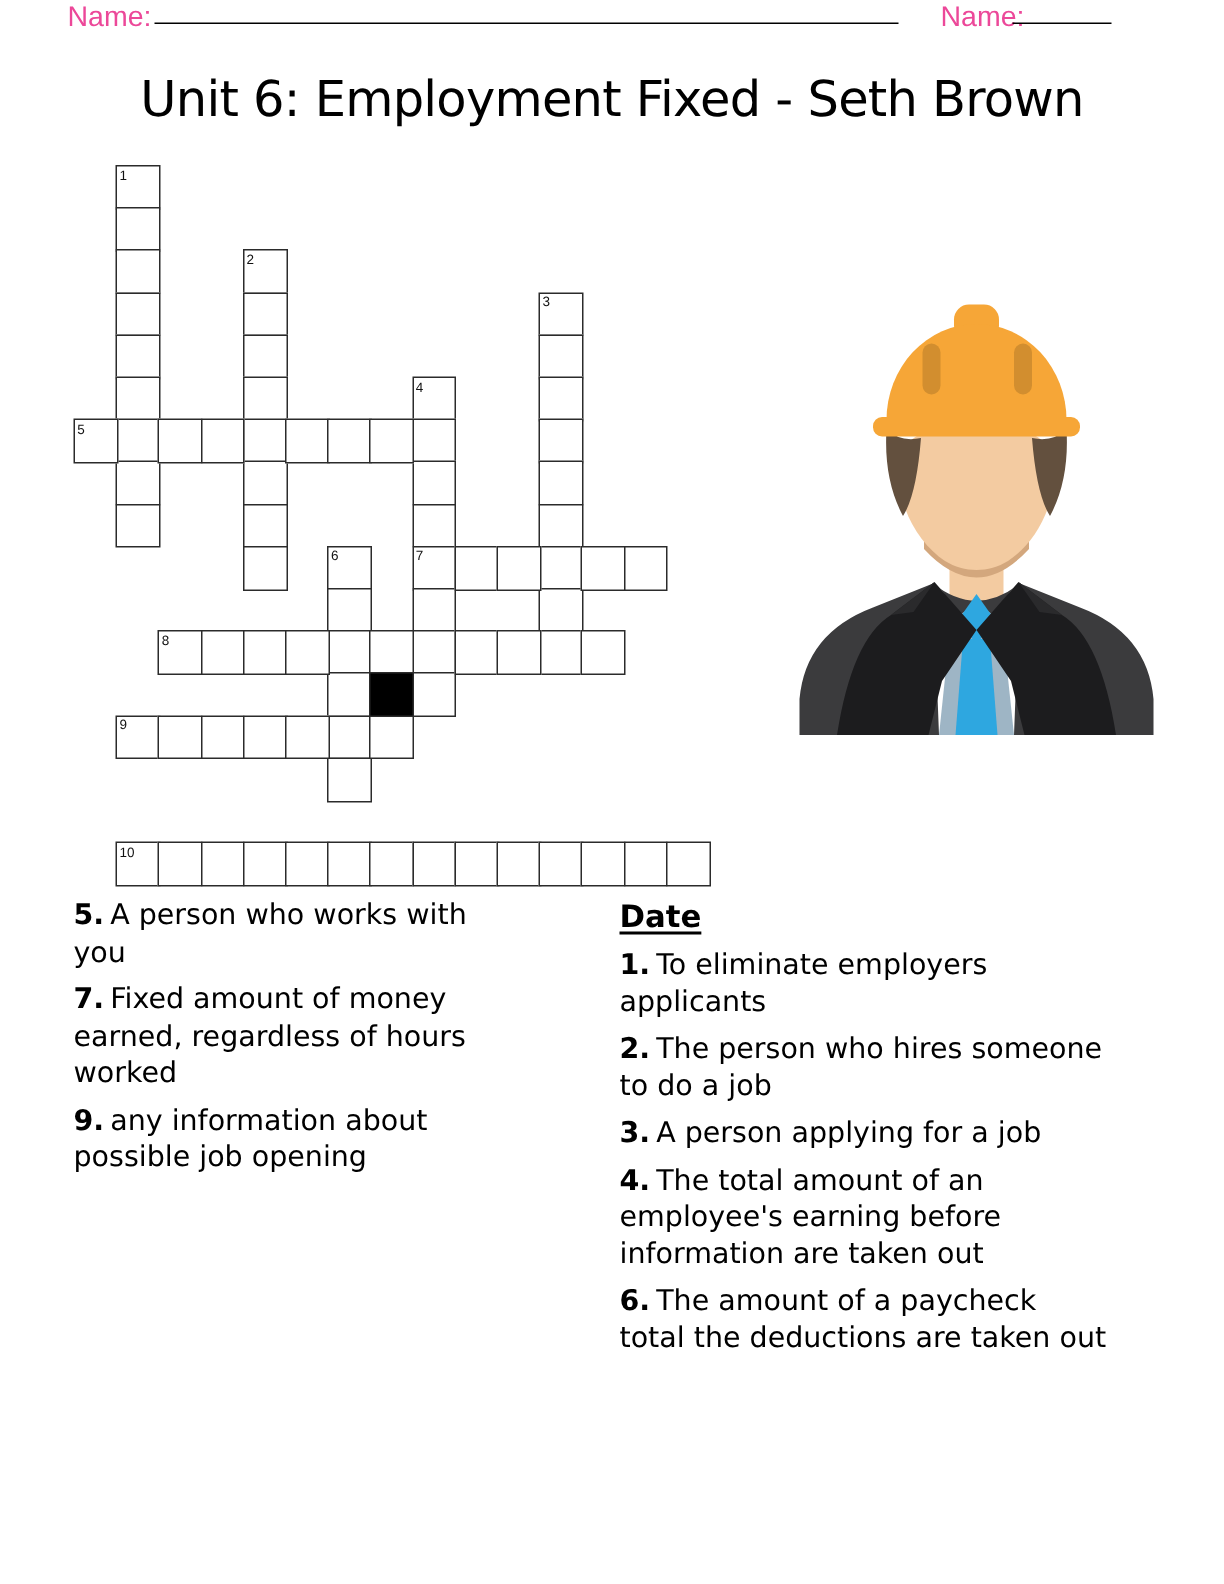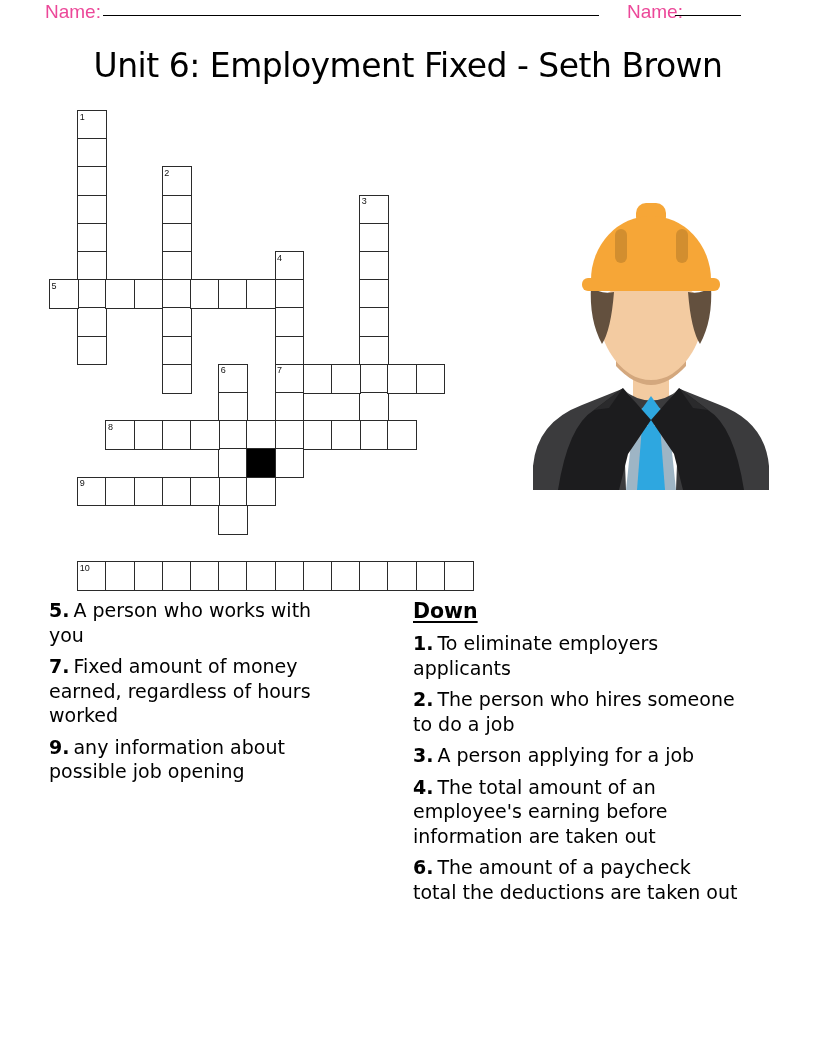--- a/index.html
+++ b/index.html
@@ -216,21 +216,21 @@
     </svg>
   </div>
 
   <div class="clue-col left">
     <p class="clue"><span class="cnum">5.</span><span>A person who works with you</span></p>
     <p class="clue"><span class="cnum">7.</span><span>Fixed amount of money earned, regardless of hours worked</span></p>
     <p class="clue"><span class="cnum">9.</span><span>any information about possible job opening</span></p>
   </div>
 
   <div class="clue-col right">
-    <p class="clue-head">Down</p>
+    <p class="clue-head">Date</p>
     <p class="clue"><span class="cnum">1.</span><span>To eliminate employers applicants</span></p>
     <p class="clue"><span class="cnum">2.</span><span>The person who hires someone to do a job</span></p>
     <p class="clue"><span class="cnum">3.</span><span>A person applying for a job</span></p>
     <p class="clue"><span class="cnum">4.</span><span>The total amount of an employee's earning before information are taken out</span></p>
     <p class="clue"><span class="cnum">6.</span><span>The amount of a paycheck total the deductions are taken out</span></p>
   </div>
 
 </div>
 
 </body></html>

